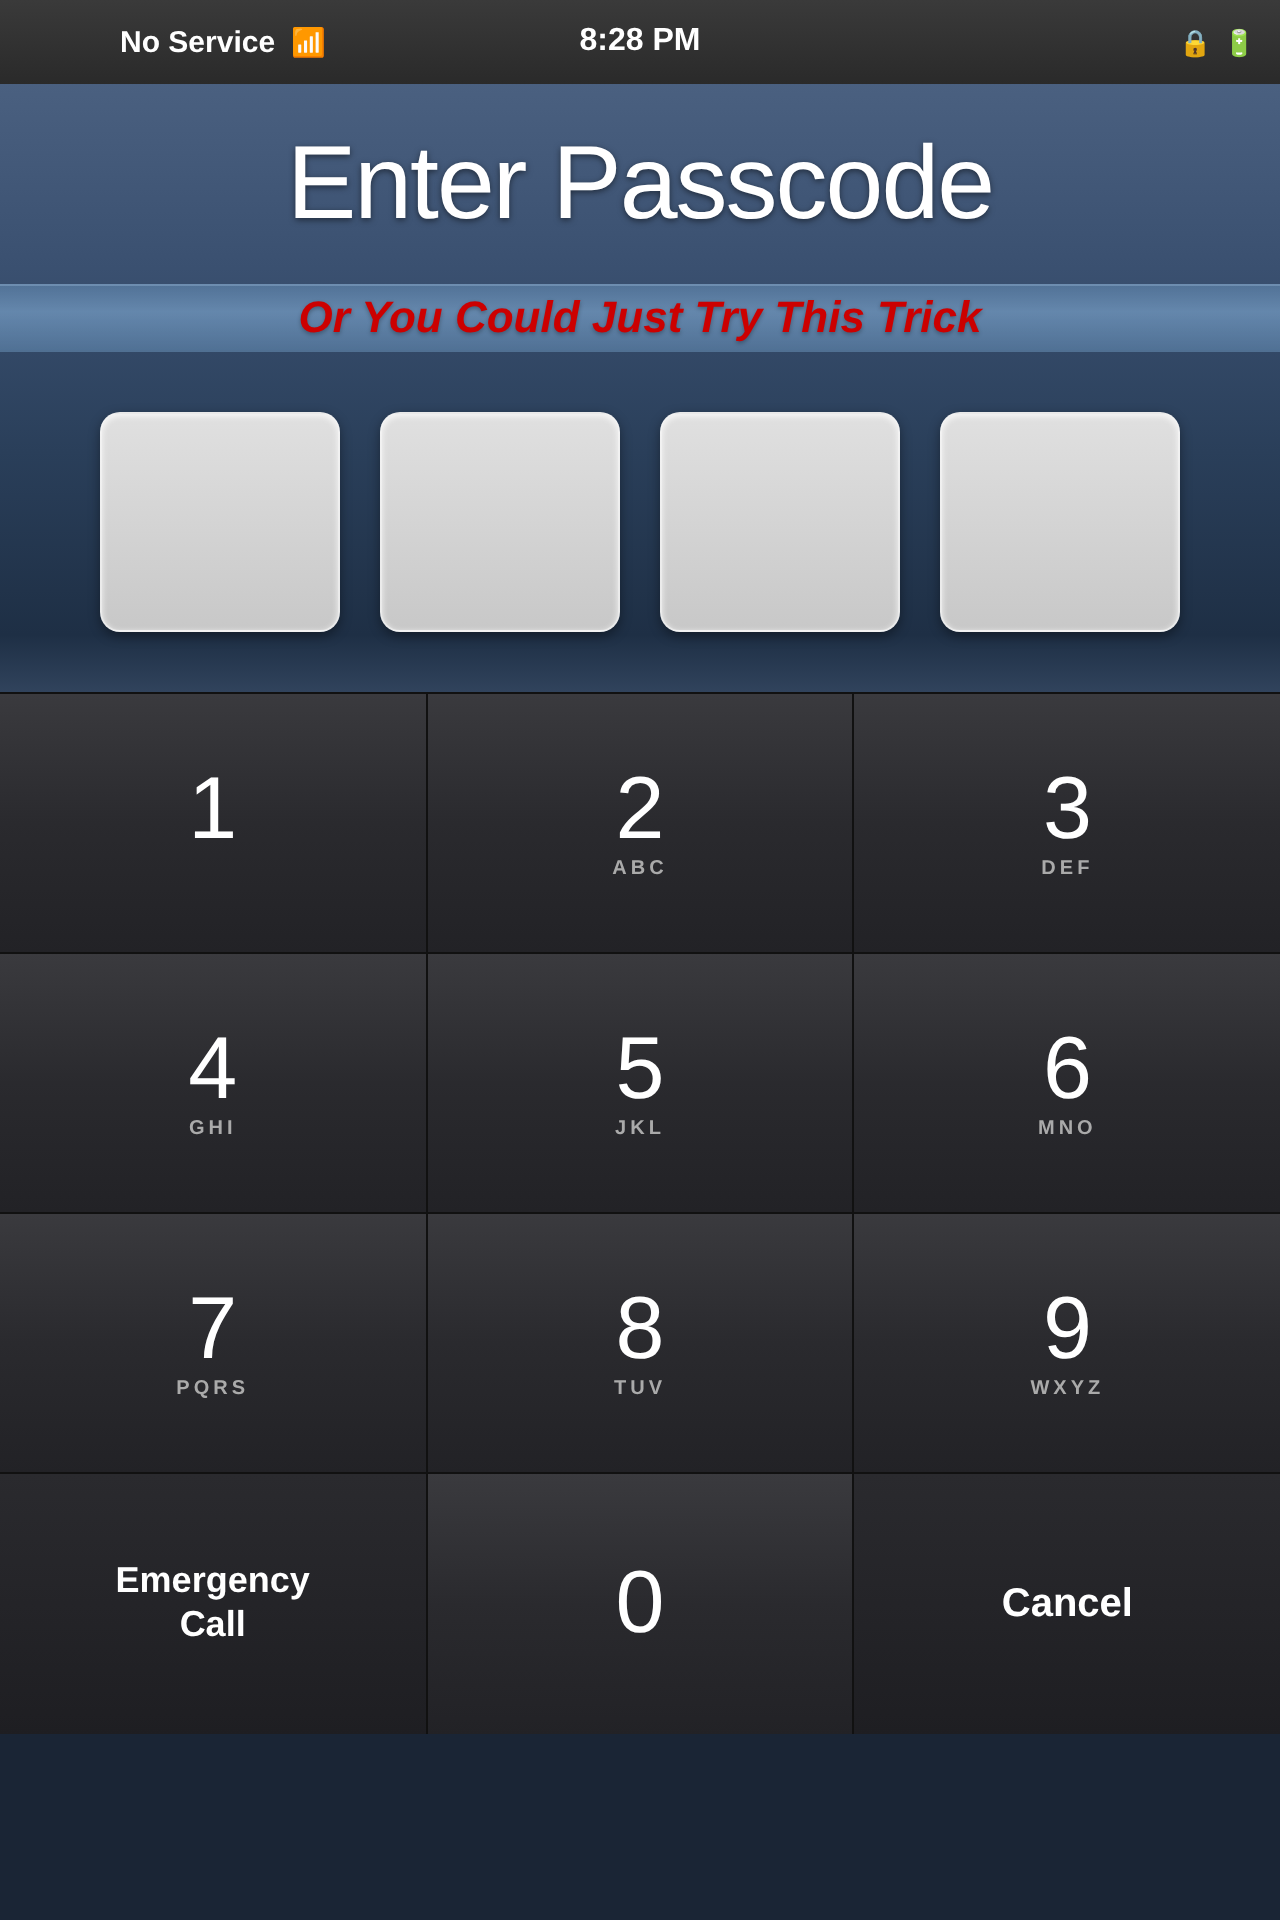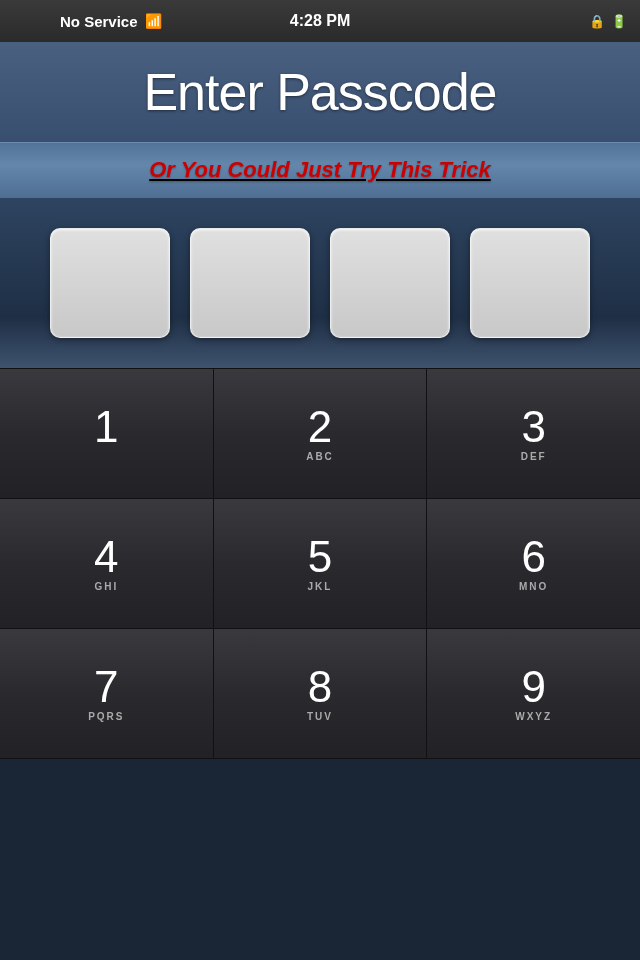--- a/index.html
+++ b/index.html
@@ -84,30 +84,29 @@
       font-size: 52px;
       font-weight: 300;
       color: white;
       text-shadow: 0 1px 3px rgba(0,0,0,0.5);
       letter-spacing: -1px;
     }
 
     
     #trick-banner {
       width: 100%;
-      padding: 14px 20px;
+      padding: 3px 20px;
       background: linear-gradient(to bottom,
         rgba(100,140,180,0.6) 0%,
         rgba(120,160,200,0.7) 40%,
         rgba(100,140,180,0.6) 100%
       );
       text-align: center;
       border-top: 1px solid rgba(150,180,210,0.4);
       border-bottom: 1px solid rgba(80,110,140,0.4);
-      text-decoration: underline;
     }
 
     #trick-text {
       color: #cc0000;
       font-size: 22px;
       font-weight: bold;
       font-style: italic;
       text-shadow: 0 1px 2px rgba(0,0,0,0.3);
     }
 
@@ -197,21 +196,21 @@
     }
   </style>
 </head>
 <body>
 
 <div id="status-bar">
   <div id="status-left">
     <span>No Service</span>
     <span class="wifi-icon">📶</span>
   </div>
-  <div id="status-center">4:28 PM</div>
+  <div id="status-center">8:28 PM</div>
   <div id="status-right">
     <span class="lock-icon">🔒</span>
     <span class="battery-icon">🔋</span>
   </div>
 </div>
 
 <div id="background">
 
   <div id="header">
     <div id="title">Enter Passcode</div>
@@ -268,15 +267,26 @@
       <div class="key">
         <span class="key-number">8</span>
         <span class="key-letters">TUV</span>
       </div>
       <div class="key">
         <span class="key-number">9</span>
         <span class="key-letters">WXYZ</span>
       </div>
     </div>
 
+    <div class="keypad-row" style="border-bottom:none;">
+      <div class="key key-special">
+        <span class="key-emergency">Emergency<br>Call</span>
+      </div>
+      <div class="key">
+        <span class="key-number">0</span>
+      </div>
+      <div class="key key-special">
+        <span class="key-cancel">Cancel</span>
+      </div>
+    </div>
 
   </div>
 </div>
 
 </body></html>

